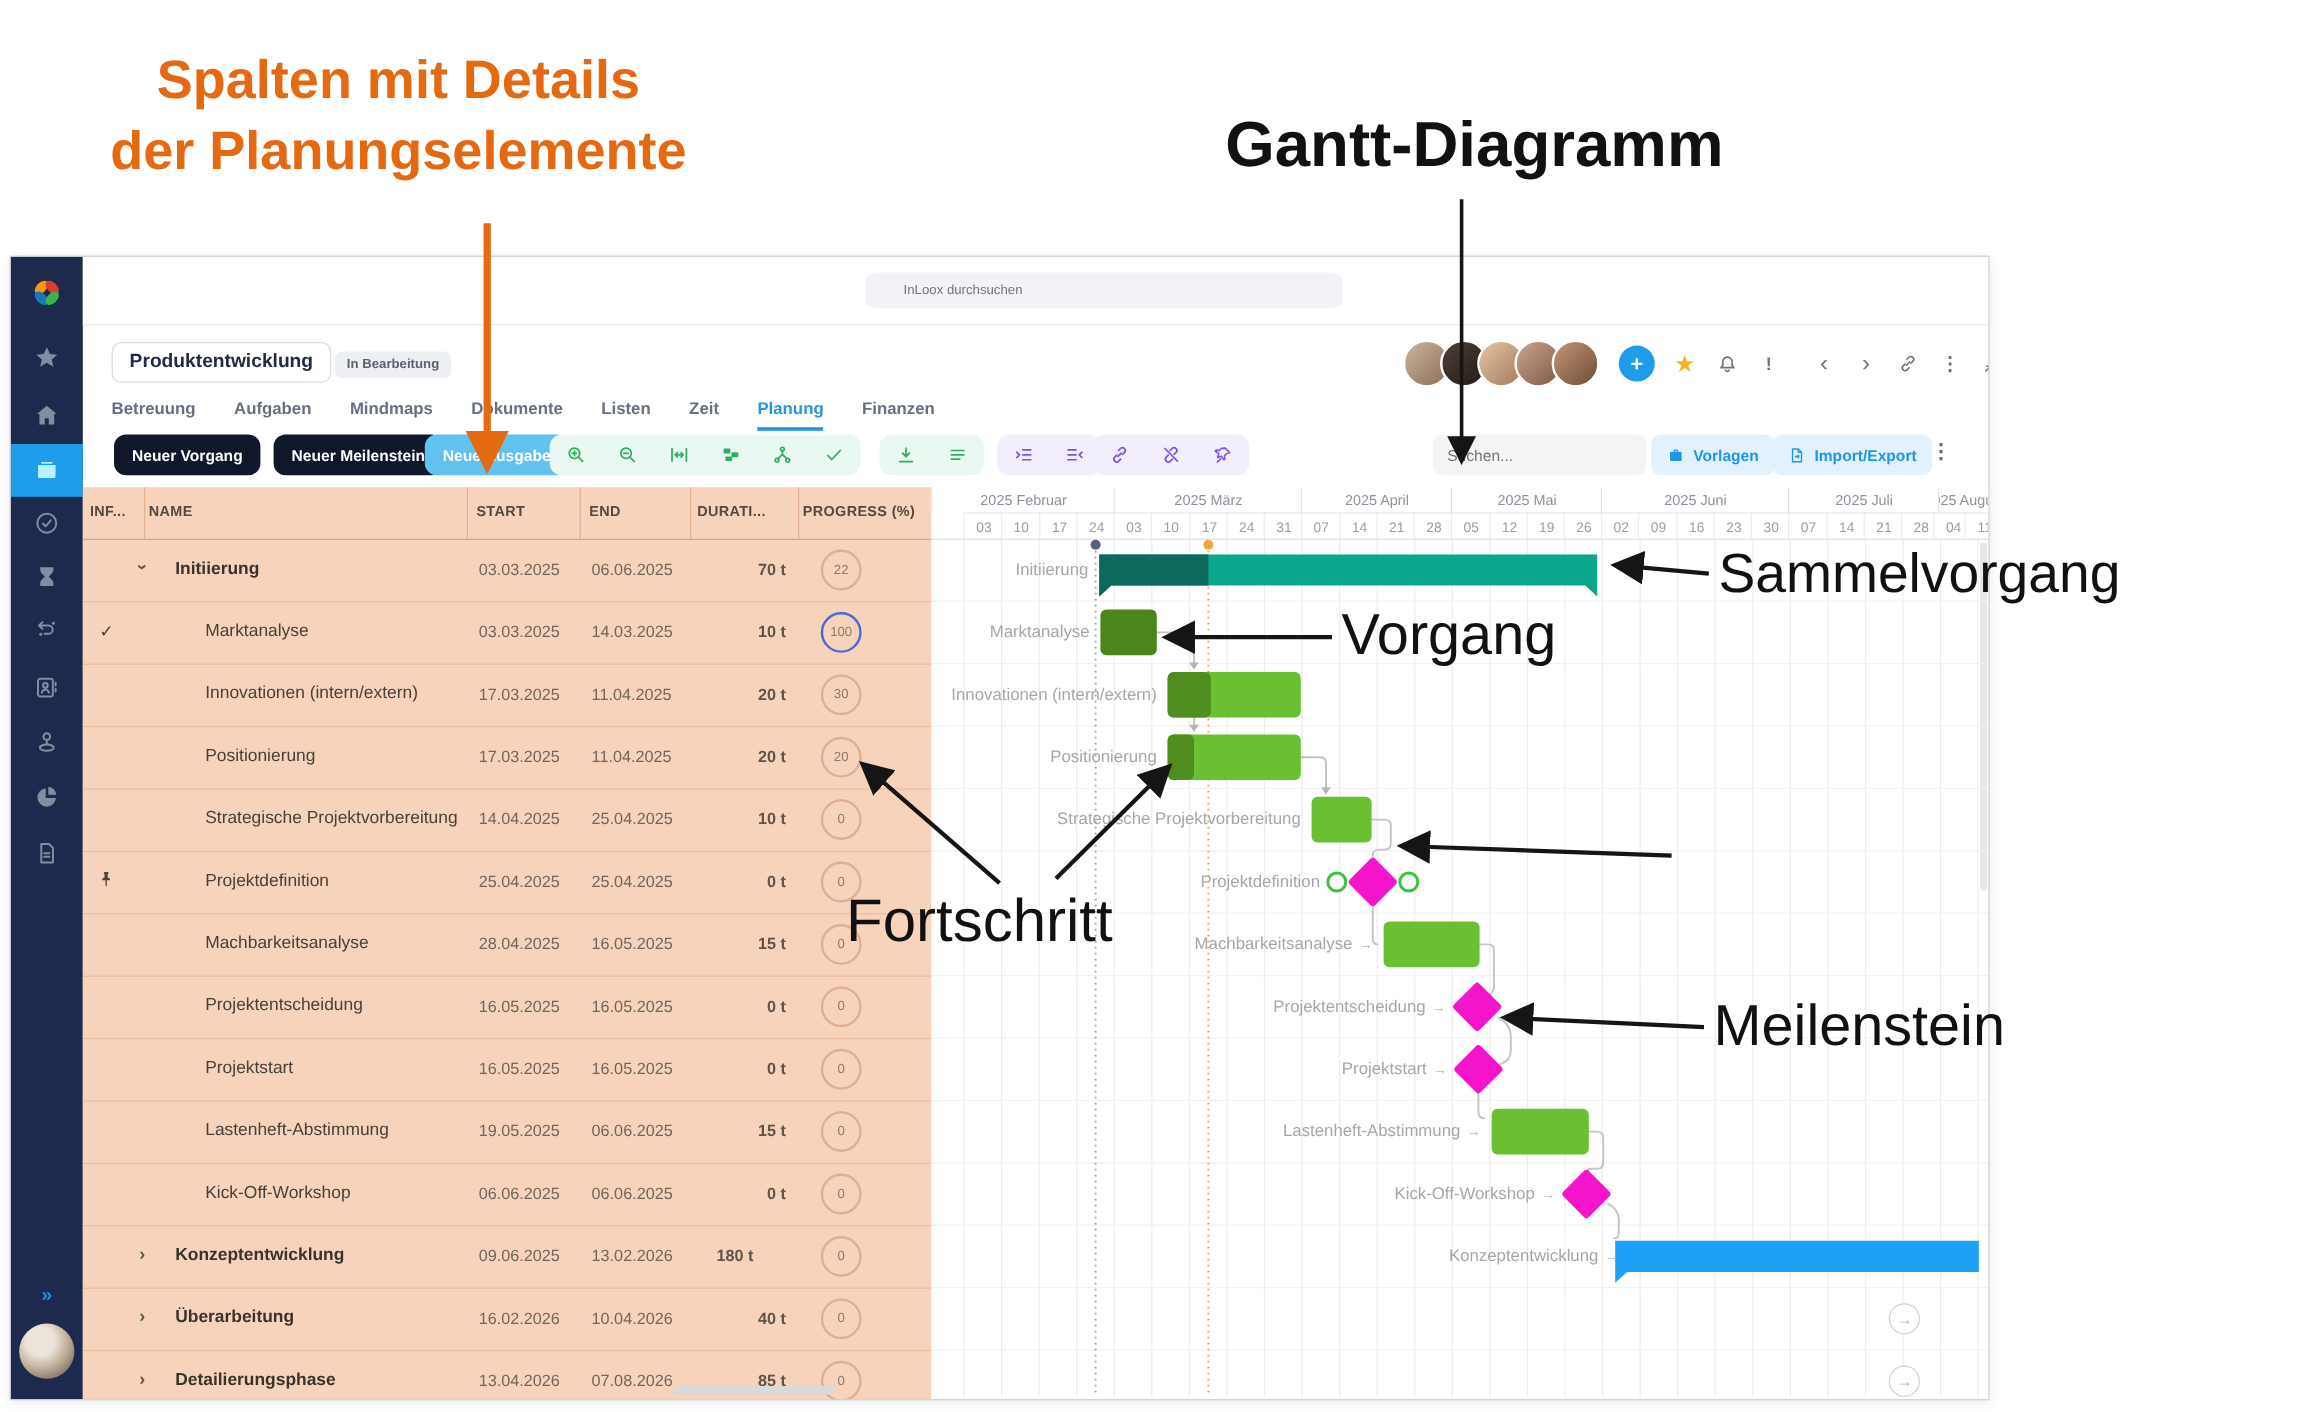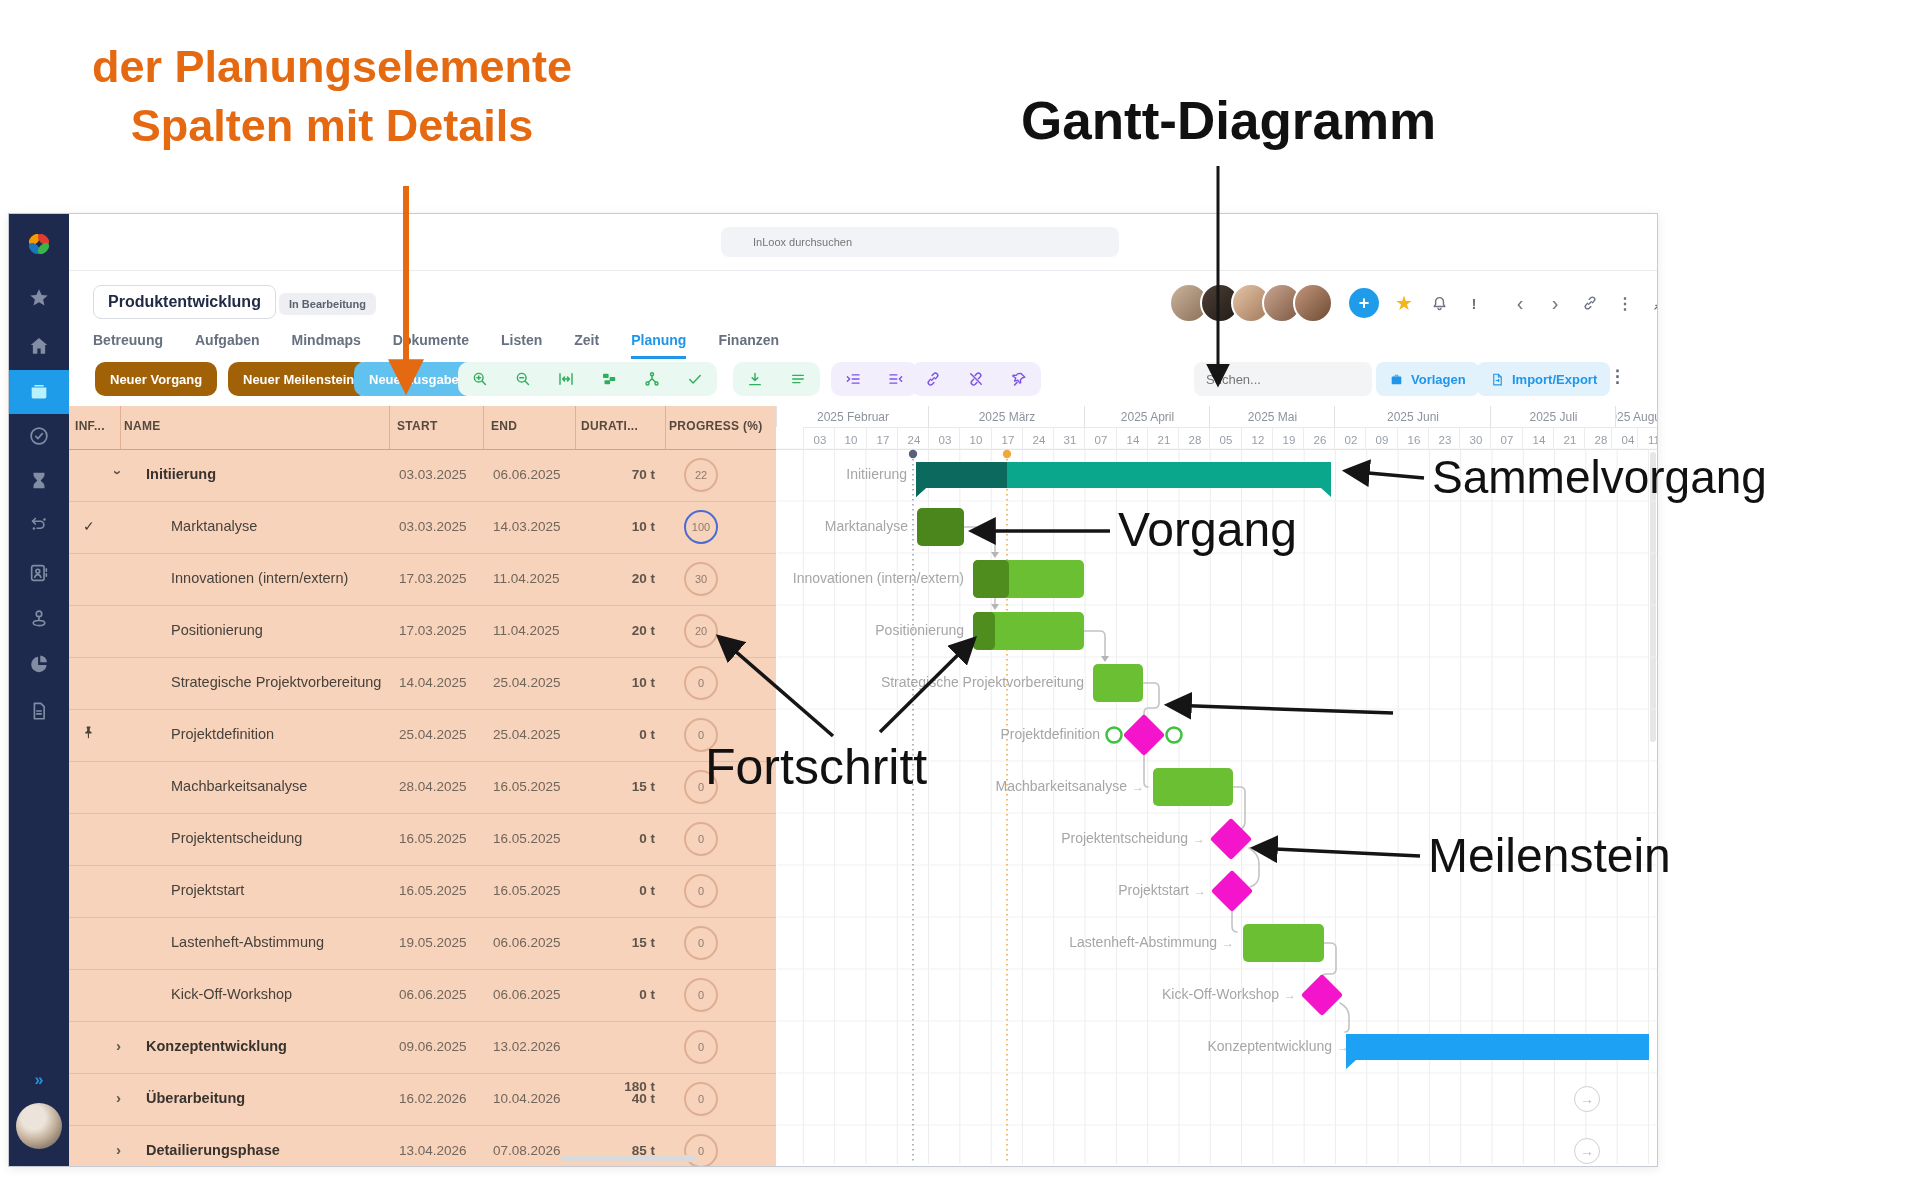--- a/index.html
+++ b/index.html
@@ -33,21 +33,21 @@
   .av3{background:linear-gradient(135deg,#e3c5a4,#a3795c);}
   .av4{background:linear-gradient(135deg,#caa58f,#7d5844);}
   .av5{background:linear-gradient(135deg,#c2977a,#6e4a34);}
   .hd-ic{margin-left:15px;color:#6b7380;font-size:16px;display:flex;align-items:center;justify-content:center;width:20px;height:20px;}
   
   #tabs{position:absolute;left:84px;top:118px;display:flex;gap:32px;font-size:14px;color:#66707f;font-weight:bold;}
   .tab{padding-bottom:8px;}
   .tab.active{color:#2096e8;border-bottom:3px solid #2096e8;}
   
   .tbtn{position:absolute;top:148px;height:34px;border-radius:10px;color:#fff;font-size:13px;font-weight:bold;
-     display:flex;align-items:center;justify-content:center;padding:0 15px;background:#a16207;}
+     display:flex;align-items:center;justify-content:center;padding:0 15px;background:#0f172a;}
   .icgroup{position:absolute;top:148px;height:34px;border-radius:10px;display:flex;align-items:center;gap:25px;padding:0 13px;}
   .icgroup.green{background:#e9f8f0;color:#2fae5b;}
   .icgroup.purple{background:#f2eefc;color:#7d52e8;}
   #gantt-search{position:absolute;left:1185px;top:148px;width:178px;height:34px;background:#f3f4f6;border:none;border-radius:8px;
      color:#9aa2ae;font-size:13px;padding:0 12px;font-family:"Liberation Sans",sans-serif;outline:none;box-sizing:border-box;}
   .softblue{position:absolute;top:148px;height:34px;border-radius:8px;background:#e1f2fd;color:#2096e8;font-size:13px;font-weight:bold;
      display:flex;align-items:center;gap:7px;padding:0 13px;text-align:center;}
   #tb-kebab{position:absolute;left:1600px;top:152px;color:#5f6775;font-size:17px;font-weight:bold;}
   
   #tablebg{position:absolute;left:60px;top:192px;width:707px;height:760px;background:#f8d3bc;}
@@ -77,22 +77,22 @@
   .sb-h{position:absolute;left:552px;top:941px;width:135px;height:7px;border-radius:4px;background:#dadada;}
   .sb-v{position:absolute;left:1641px;top:238px;width:6px;height:290px;border-radius:3px;background:#e6e6e6;}
   svg{display:block;}
 </style>
 </head>
 <body>
 
 <div id="canvas">
 
   <div class="ann orange" style="left:88px;top:38px;width:488px;text-align:center;font-size:45px;line-height:1.3;">
+    <div>Spalten mit Details</div>
     <div>der Planungselemente</div>
-    <div>Spalten mit Details</div>
   </div>
   <div class="ann" style="left:1021px;top:90px;font-size:53px;font-weight:bold;">Gantt-Diagramm</div>
   <div class="ann" style="left:1432px;top:450px;font-size:46px;">Sammelvorgang</div>
   <div class="ann" style="left:1118px;top:502px;font-size:48px;">Vorgang</div>
   <div class="ann" style="left:1428px;top:828px;font-size:48px;">Meilenstein</div>
   <div class="ann" style="left:705px;top:738px;font-size:50px;">Fortschritt</div>
 
   <svg id="ann-svg" width="1920" height="1177">
     <defs>
       <marker id="mblack" viewBox="0 0 10 10" refX="8.5" refY="5" markerWidth="8" markerHeight="8" orient="auto">
@@ -478,21 +478,21 @@
         <div class="tcell" style="left:390px;top:773px;">06.06.2025</div>
         <div class="tcell" style="left:484px;top:773px;">06.06.2025</div>
         <div class="tcell" style="left:566px;top:773px;width:80px;text-align:right;font-weight:bold;color:#5f544a;">0 t</div>
         <div class="pcirc" style="left:675px;top:764px;">0</div>
         <div class="trow-line" style="top:859px;"></div>
         <div style="position:absolute;left:60px;top:807px;width:707px;height:52px;"></div>
         <div class="chev" style="left:107px;top:823px;">›</div>
         <div class="tname bold" style="left:137px;top:824px;">Konzeptentwicklung</div>
         <div class="tcell" style="left:390px;top:825px;">09.06.2025</div>
         <div class="tcell" style="left:484px;top:825px;">13.02.2026</div>
-        <div class="tcell" style="left:566px;top:825px;width:80px;text-align:right;font-weight:bold;color:#5f544a;margin-top:40px;">180 t</div>
+        <div class="tcell" style="left:588px;top:825px;width:80px;text-align:left;font-weight:bold;color:#5f544a;">180 t</div>
         <div class="pcirc" style="left:675px;top:816px;">0</div>
         <div class="trow-line" style="top:911px;"></div>
         <div style="position:absolute;left:60px;top:859px;width:707px;height:52px;"></div>
         <div class="chev" style="left:107px;top:875px;">›</div>
         <div class="tname bold" style="left:137px;top:876px;">Überarbeitung</div>
         <div class="tcell" style="left:390px;top:877px;">16.02.2026</div>
         <div class="tcell" style="left:484px;top:877px;">10.04.2026</div>
         <div class="tcell" style="left:566px;top:877px;width:80px;text-align:right;font-weight:bold;color:#5f544a;">40 t</div>
         <div class="pcirc" style="left:675px;top:868px;">0</div>
         <div style="position:absolute;left:60px;top:911px;width:707px;height:52px;"></div>

